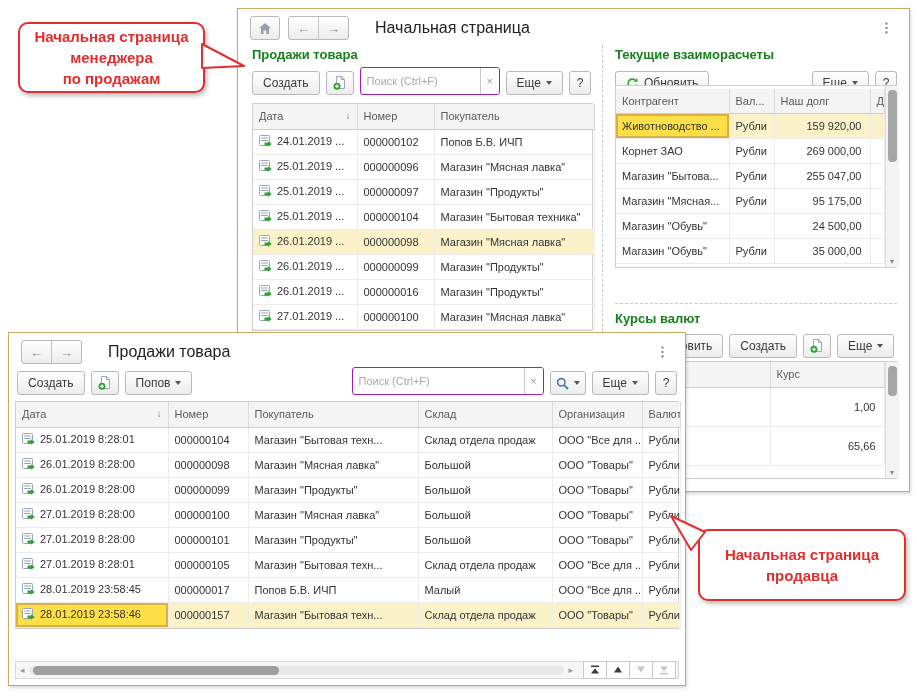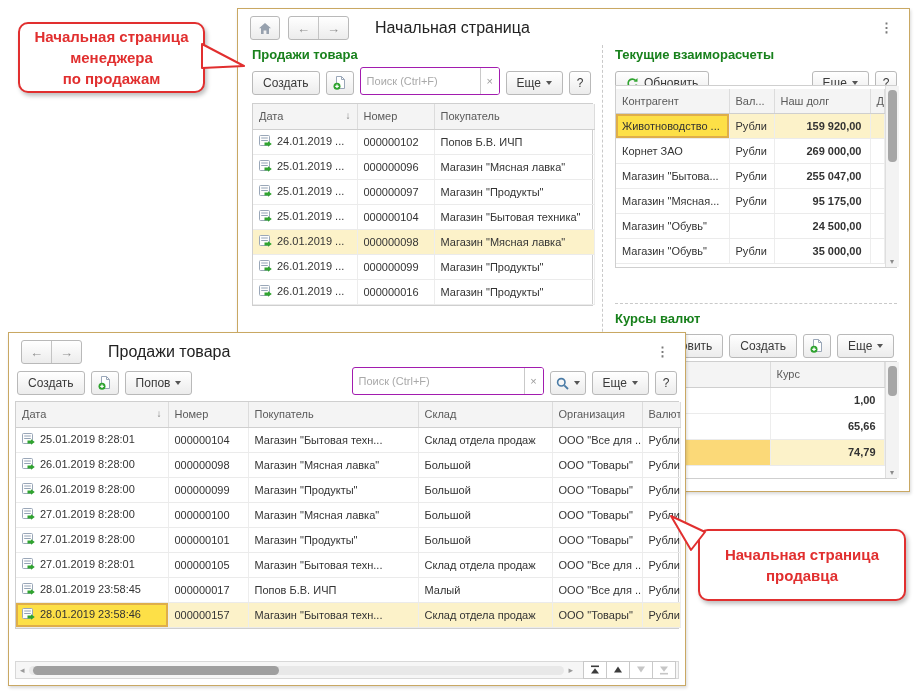--- a/index.html
+++ b/index.html
@@ -39,21 +39,21 @@
   
   .sec-title{position:absolute;font-size:13px;font-weight:bold;color:#18811c;white-space:nowrap;cursor:pointer;}
   
   .tbox{position:absolute;display:flex;border:1px solid #cfcfcf;box-sizing:border-box;background:#fff;}
   table.grid{border-collapse:collapse;table-layout:fixed;font-size:11px;flex:0 0 auto;}
   table.grid th{background:#f4f4f4;color:#5a5a5a;font-weight:normal;text-align:left;
                 height:25px;padding:0 6px;border-right:1px solid #dcdcdc;border-bottom:1px solid #cfcfcf;
                 overflow:hidden;white-space:nowrap;box-sizing:border-box;}
   table.grid td{height:25px;padding:0 6px;border-right:1px solid #ededed;border-bottom:1px solid #ebebeb;
                 overflow:hidden;white-space:nowrap;color:#333;box-sizing:border-box;cursor:default;}
-  table.grid td.num{text-align:right;padding-right:8px;font-weight:bold;}
+  table.grid td.num{text-align:right;padding-right:8px;}
   table.grid tr.sel td{background:#fcf2c9;}
   table.grid.focus-first tr.sel td:first-child{box-shadow:inset 0 0 0 2px #dfae4a;background:#fde047;}
   table.grid.rates-t tr.sel td:first-child{background:#fbd978;}
   .sort{float:right;color:#7d7d7d;font-size:10px;margin-left:4px;}
   .doc-ic{display:inline-block;vertical-align:-2px;margin-right:5px;}
   
   .vscroll{width:13px;background:#f3f3f3;border-left:1px solid #dedede;position:relative;flex:0 0 auto;}
   .vthumb{position:absolute;left:2px;right:2px;background:#a6a6a6;border-radius:4px;}
   .varrow{position:absolute;left:0;right:0;bottom:1px;text-align:center;color:#8b8b8b;font-size:8px;line-height:8px;cursor:pointer;}
   .hscrollrow{position:absolute;display:flex;align-items:center;height:18px;background:#f6f6f6;
@@ -200,20 +200,30 @@
             </tr>
             <tr>
               <td><span class="doc-ic"><svg width="13" height="12" viewBox="0 0 13 12">
                     <rect x="0.5" y="0.5" width="10" height="10" rx="1" fill="#fdfdfd" stroke="#9aa7b8"></rect>
                     <line x1="2.2" y1="3" x2="8.8" y2="3" stroke="#93a3b6"></line>
                     <line x1="2.2" y1="5.5" x2="8.8" y2="5.5" stroke="#93a3b6"></line>
                     <path d="M5.5 7.6 L9 7.6 L9 6.2 L12.8 9 L9 11.8 L9 10.4 L5.5 10.4 Z" fill="#2fa32f"></path>
                   </svg></span>26.01.2019 ...</td>
               <td>000000016</td>
               <td>Магазин "Продукты"</td>
+            </tr>
+            <tr>
+              <td><span class="doc-ic"><svg width="13" height="12" viewBox="0 0 13 12">
+                    <rect x="0.5" y="0.5" width="10" height="10" rx="1" fill="#fdfdfd" stroke="#9aa7b8"></rect>
+                    <line x1="2.2" y1="3" x2="8.8" y2="3" stroke="#93a3b6"></line>
+                    <line x1="2.2" y1="5.5" x2="8.8" y2="5.5" stroke="#93a3b6"></line>
+                    <path d="M5.5 7.6 L9 7.6 L9 6.2 L12.8 9 L9 11.8 L9 10.4 L5.5 10.4 Z" fill="#2fa32f"></path>
+                  </svg></span>27.01.2019 ...</td>
+              <td>000000100</td>
+              <td>Магазин "Мясная лавка"</td>
             </tr>
           </tbody>
       </table>
     </div>
 
     <div class="vsep" style="left:364px;top:36px;height:436px;"></div>
     <div class="hsep" style="left:377px;top:294px;width:282px;"></div>
 
     <div class="sec-title" style="left:377px;top:38px;">Текущие взаиморасчеты</div>
     <div class="toolbar" style="left:377px;top:62px;width:282px;">
@@ -328,24 +338,20 @@
           </tr>
         </thead>
         <tbody>
             <tr>
               <td></td>
               <td class="num">1,00</td>
             </tr>
             <tr>
               <td></td>
               <td class="num">65,66</td>
-            </tr>
-            <tr class="sel">
-              <td></td>
-              <td class="num">74,79</td>
             </tr>
           </tbody>
       </table>
       <div class="vscroll" style="height:116px;">
         <div class="vthumb" style="top:4px;height:30px;"></div>
         <div class="varrow">▾</div>
       </div>
     </div>
   </div>
 

